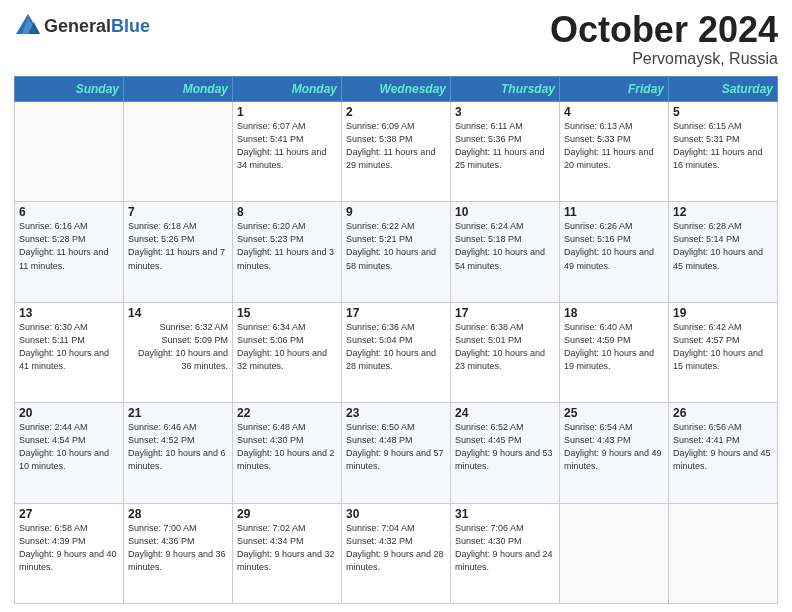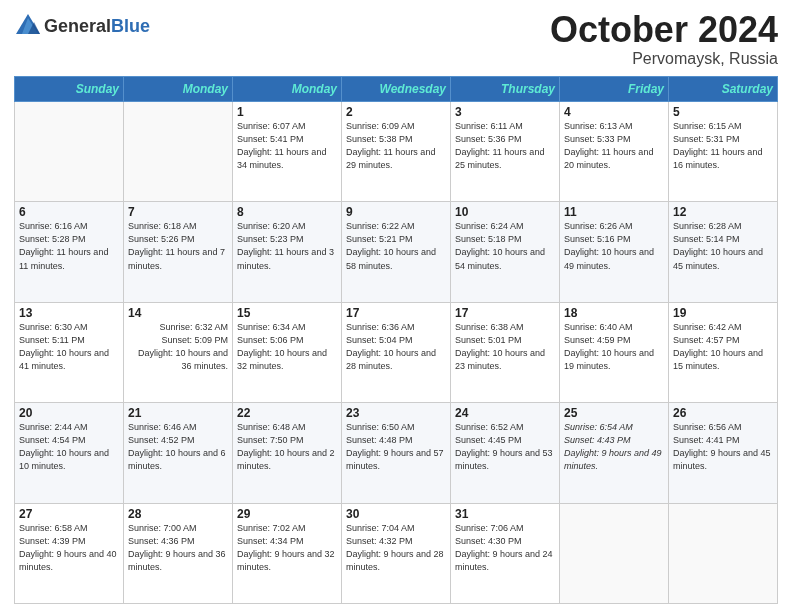--- a/index.html
+++ b/index.html
@@ -269,38 +269,38 @@
           </td>
           <td>
             <span class="day-number">21</span>
             <div class="day-detail" style="white-space: pre-line;">Sunrise: 6:46 AM
 Sunset: 4:52 PM
 Daylight: 10 hours and 6 minutes.</div>
           </td>
           <td>
             <span class="day-number">22</span>
             <div class="day-detail" style="white-space: pre-line;">Sunrise: 6:48 AM
-Sunset: 7:50 PM
+Sunset: 4:30 PM
 Daylight: 10 hours and 2 minutes.</div>
           </td>
           <td>
             <span class="day-number">23</span>
             <div class="day-detail" style="white-space: pre-line;">Sunrise: 6:50 AM
 Sunset: 4:48 PM
 Daylight: 9 hours and 57 minutes.</div>
           </td>
           <td>
             <span class="day-number">24</span>
             <div class="day-detail" style="white-space: pre-line;">Sunrise: 6:52 AM
 Sunset: 4:45 PM
 Daylight: 9 hours and 53 minutes.</div>
           </td>
           <td>
             <span class="day-number">25</span>
-            <div class="day-detail" style="white-space: pre-line; font-style: italic;">Sunrise: 6:54 AM
+            <div class="day-detail" style="white-space: pre-line;">Sunrise: 6:54 AM
 Sunset: 4:43 PM
 Daylight: 9 hours and 49 minutes.</div>
           </td>
           <td>
             <span class="day-number">26</span>
             <div class="day-detail" style="white-space: pre-line;">Sunrise: 6:56 AM
 Sunset: 4:41 PM
 Daylight: 9 hours and 45 minutes.</div>
           </td>
         </tr>

